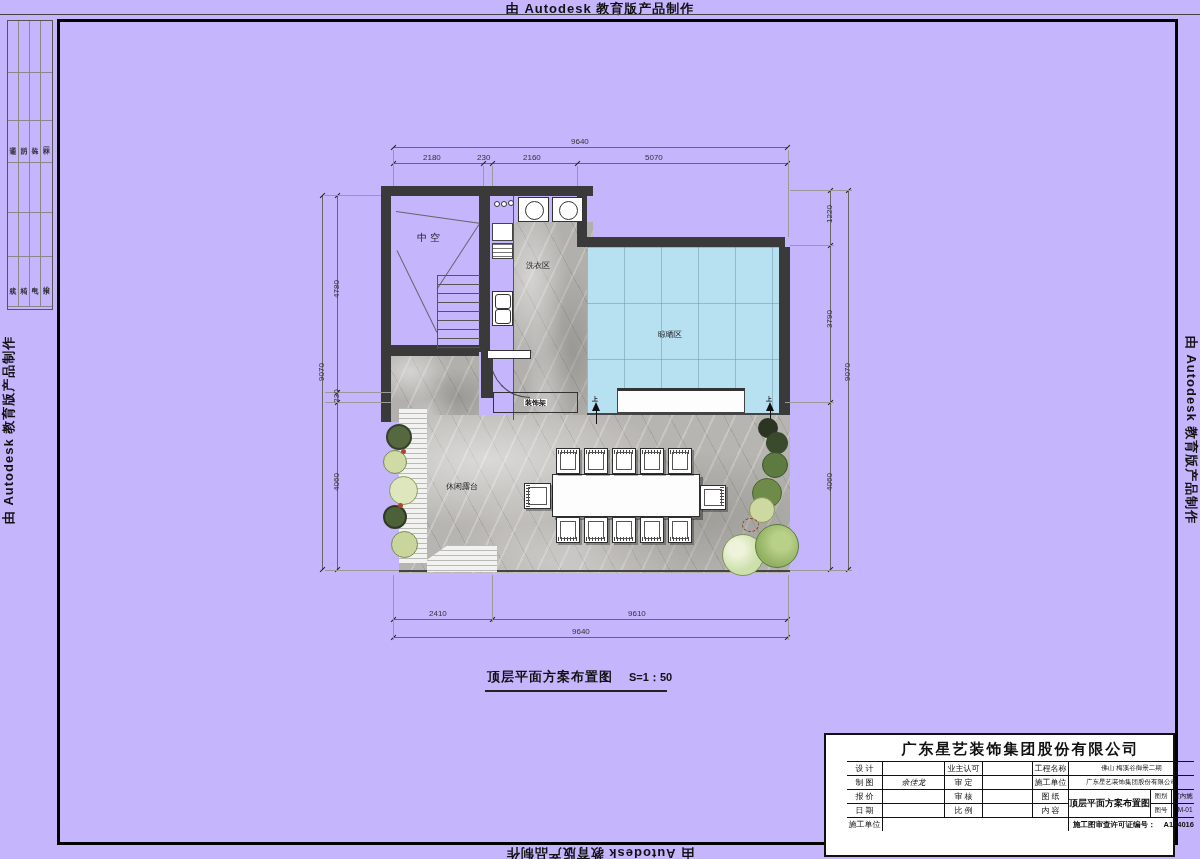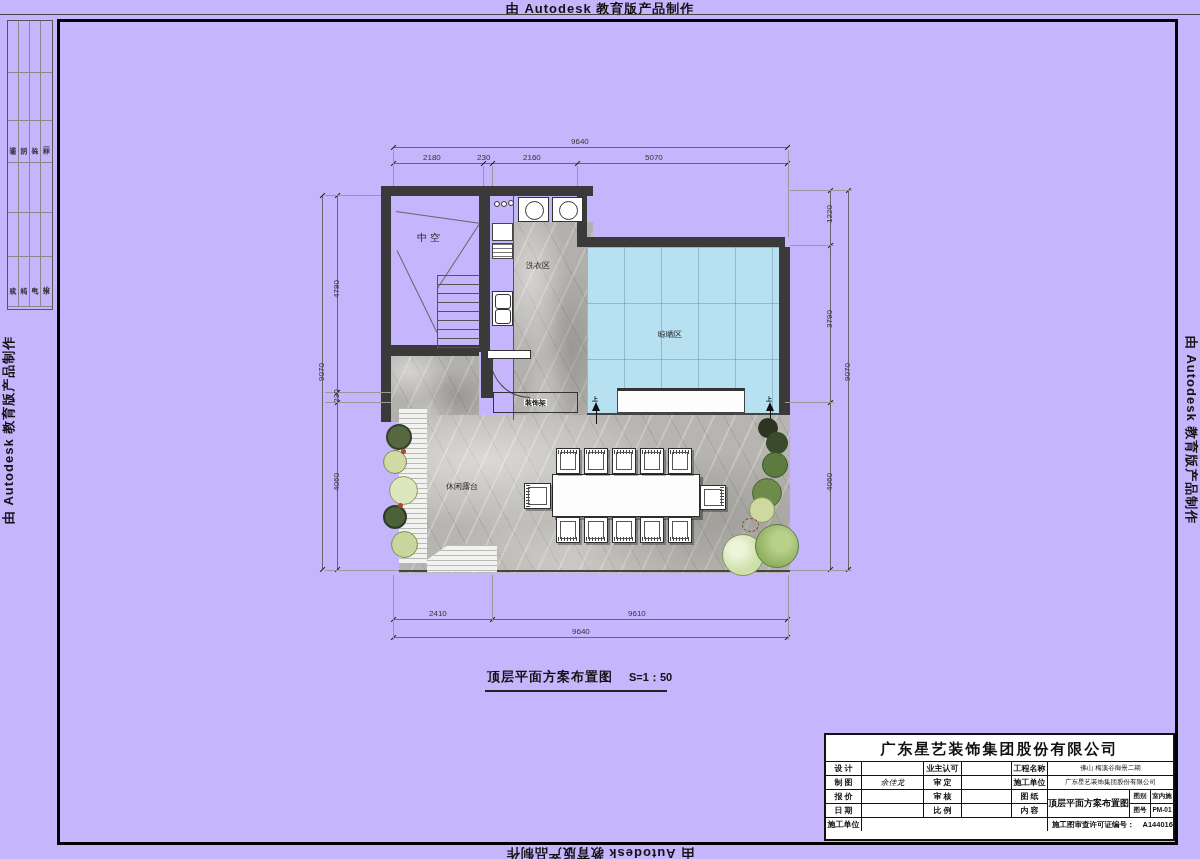--- a/index.html
+++ b/index.html
@@ -78,25 +78,25 @@
   .vdim{width:30px;text-align:center;transform:rotate(-90deg);font-size:8px;color:#333;line-height:1;}
   .up{width:0;height:0;border-left:4px solid transparent;border-right:4px solid transparent;border-bottom:9px solid #111;}
   .stem{width:1px;height:13px;background:#111;}
   .uplab{font-size:6px;font-weight:bold;color:#111;line-height:1;}
   
   #dtitle{left:487px;top:668px;display:flex;align-items:baseline;gap:16px;}
   #dtitle .t{font-size:13px;font-weight:bold;letter-spacing:1px;}
   #dtitle .s{font-size:11px;font-weight:bold;}
   #dtitle-line{left:485px;top:690px;width:182px;height:2px;background:#222;}
   
-  #tblock{left:824px;top:733px;width:351px;height:108px;border:2px solid #111;box-sizing:border-box;background:#fff;
-    display:grid;grid-template-columns:36px 62px 38px 50px 36px 82px 21px 22px;grid-template-rows:27px 14px 14px 14px 14px 13px;}
+  #tblock{left:824px;top:733px;width:351px;height:124px;border:2px solid #111;box-sizing:border-box;background:#fff;
+    display:grid;grid-template-columns:36px 62px 38px 50px 36px 82px 21px 22px;grid-template-rows:27px 14px 14px 14px 14px 13px;padding-left:21px;}
   .tc{border-right:1px solid #111;border-bottom:1px solid #111;display:flex;align-items:center;justify-content:center;
       font-size:8px;line-height:1;overflow:hidden;white-space:nowrap;}
-  .tc.lb{font-weight:bold;}
+  .tc.lb{font-weight:normal;}
   .tc.last{border-right:none;} .tc.bot{border-bottom:none;}
   #company{grid-column:1/9;font-size:15px;font-weight:bold;letter-spacing:2px;}
   .small7{font-size:6.5px;} .handw{font-style:italic;font-family:"Liberation Serif","DejaVu Serif",serif;}
   #content-cell{grid-column:6/7;grid-row:4/6;font-weight:bold;font-size:9px;}
   #permit-cell{grid-column:6/9;justify-content:flex-start;gap:8px;padding-left:4px;font-weight:bold;font-size:7.5px;}
   #notes-empty{grid-column:2/6;}
 </style>
 </head>
 <body>
 

